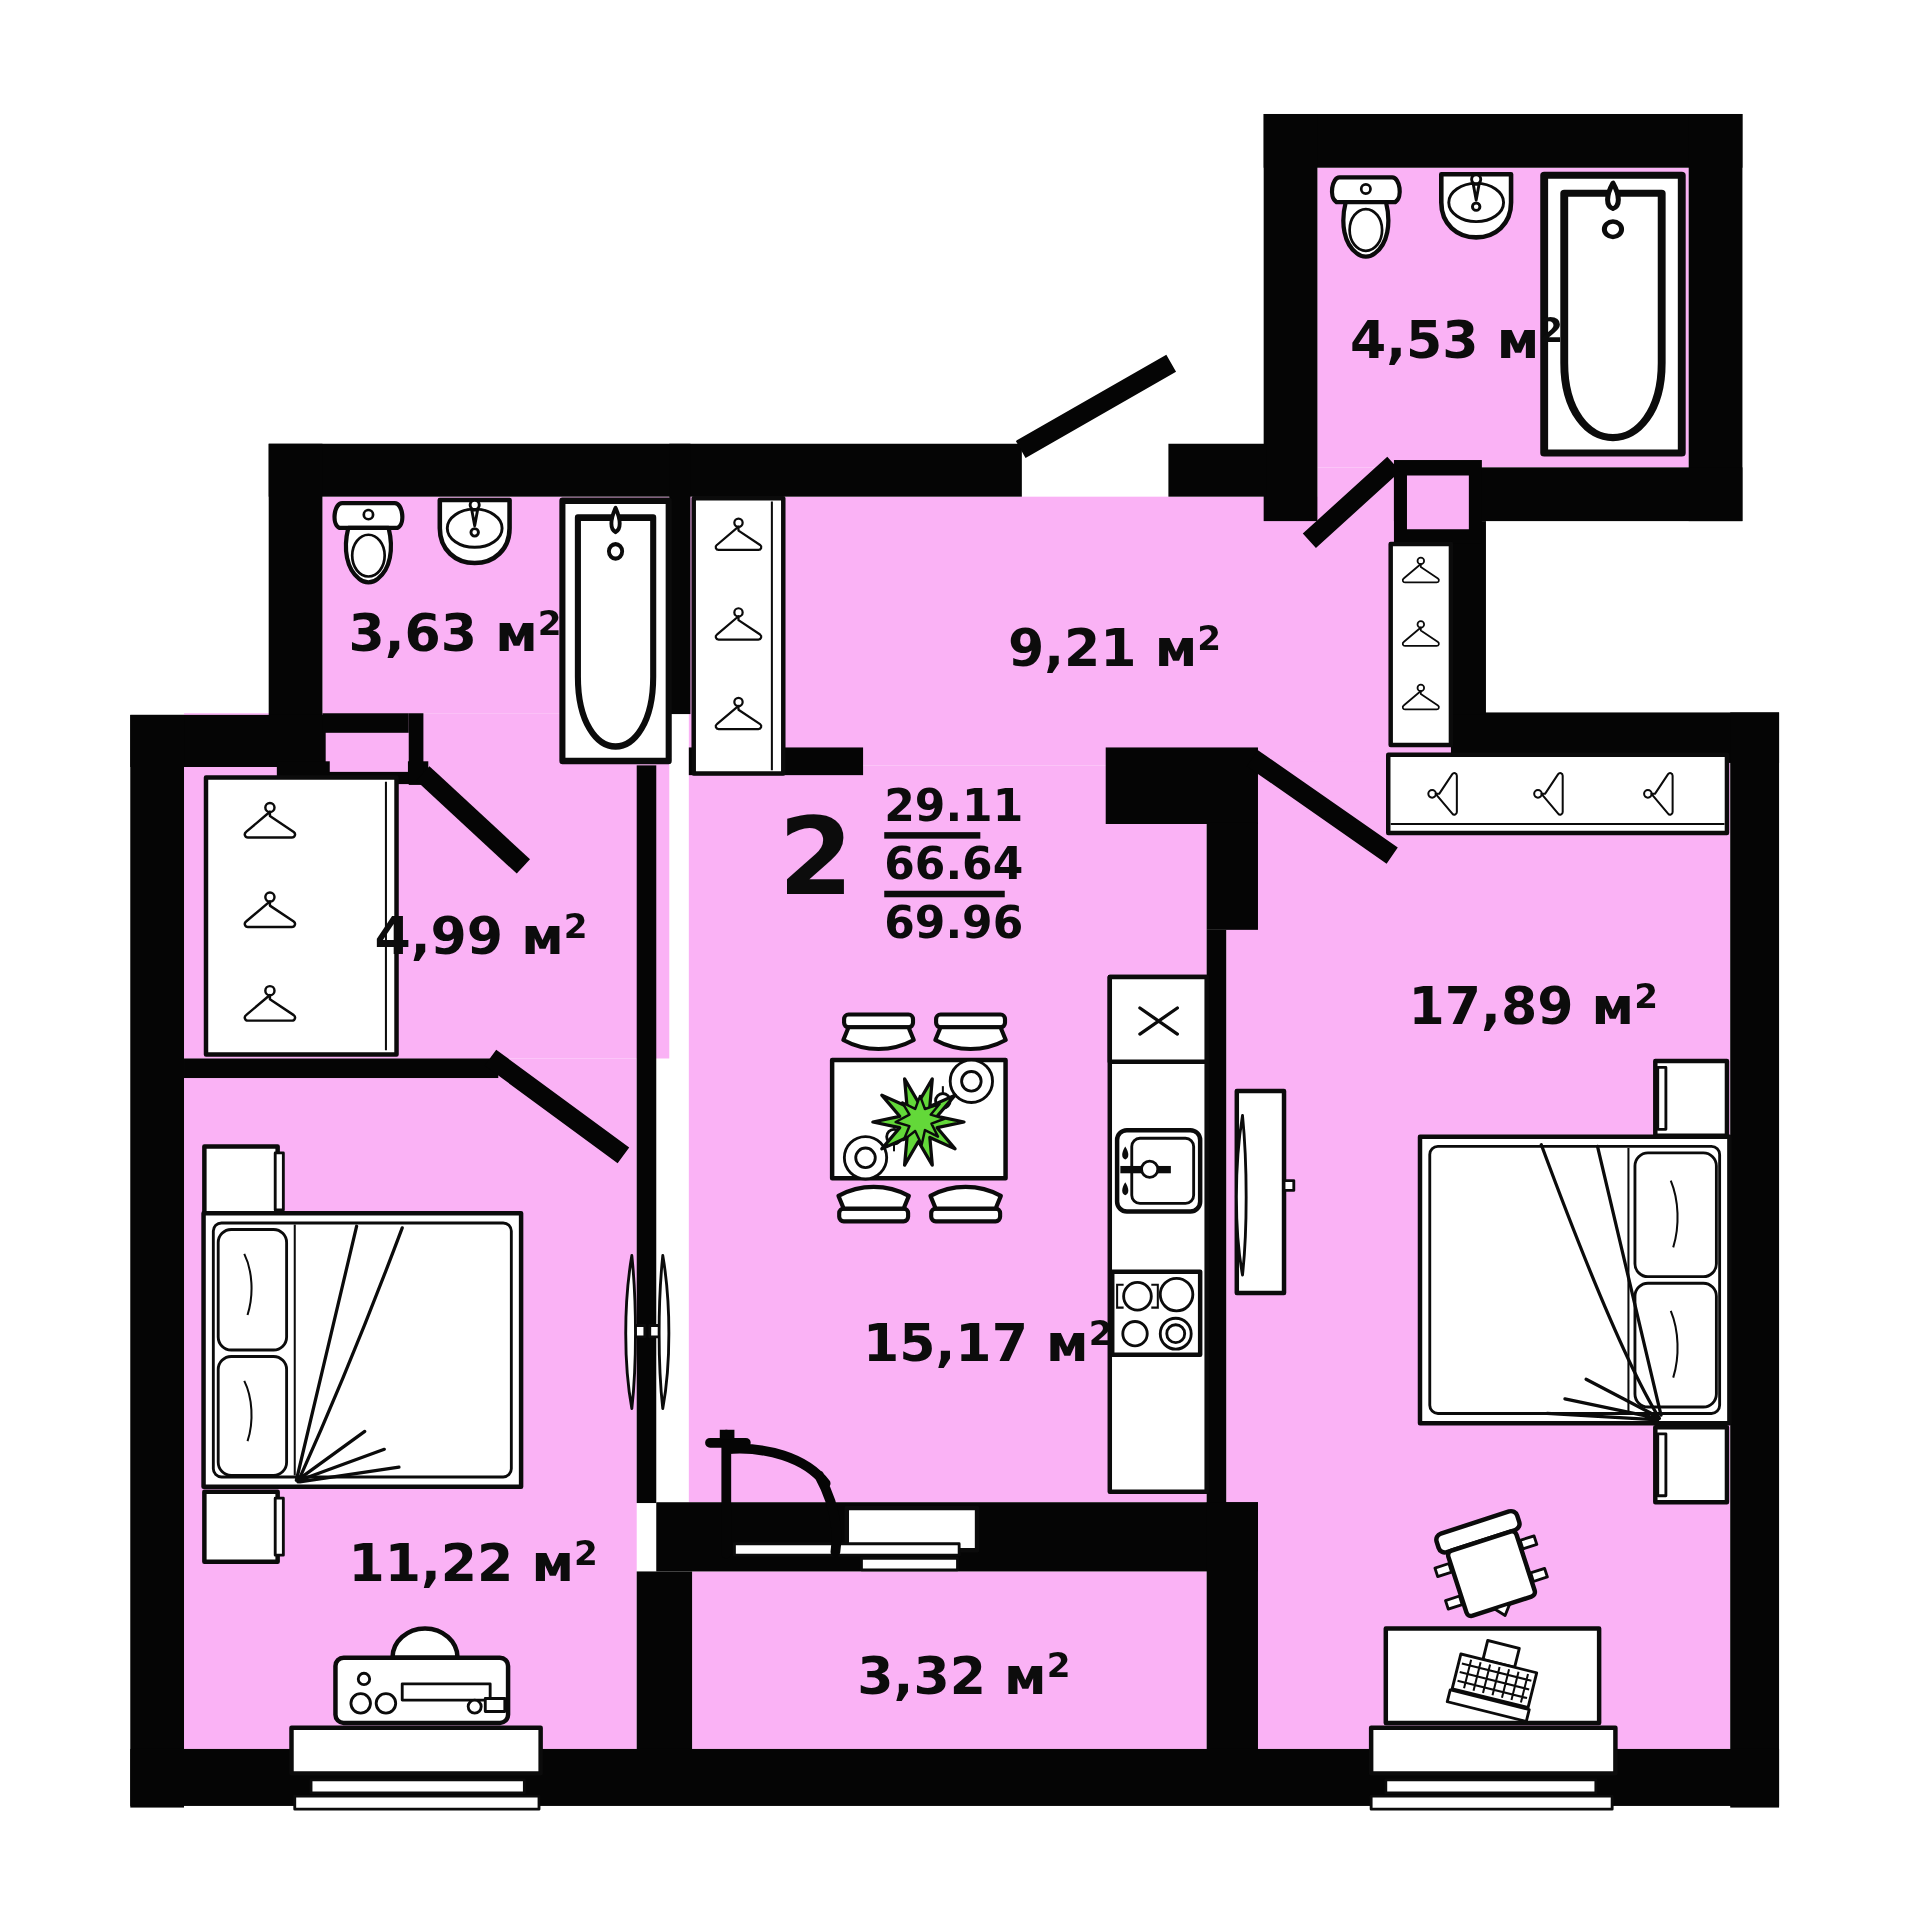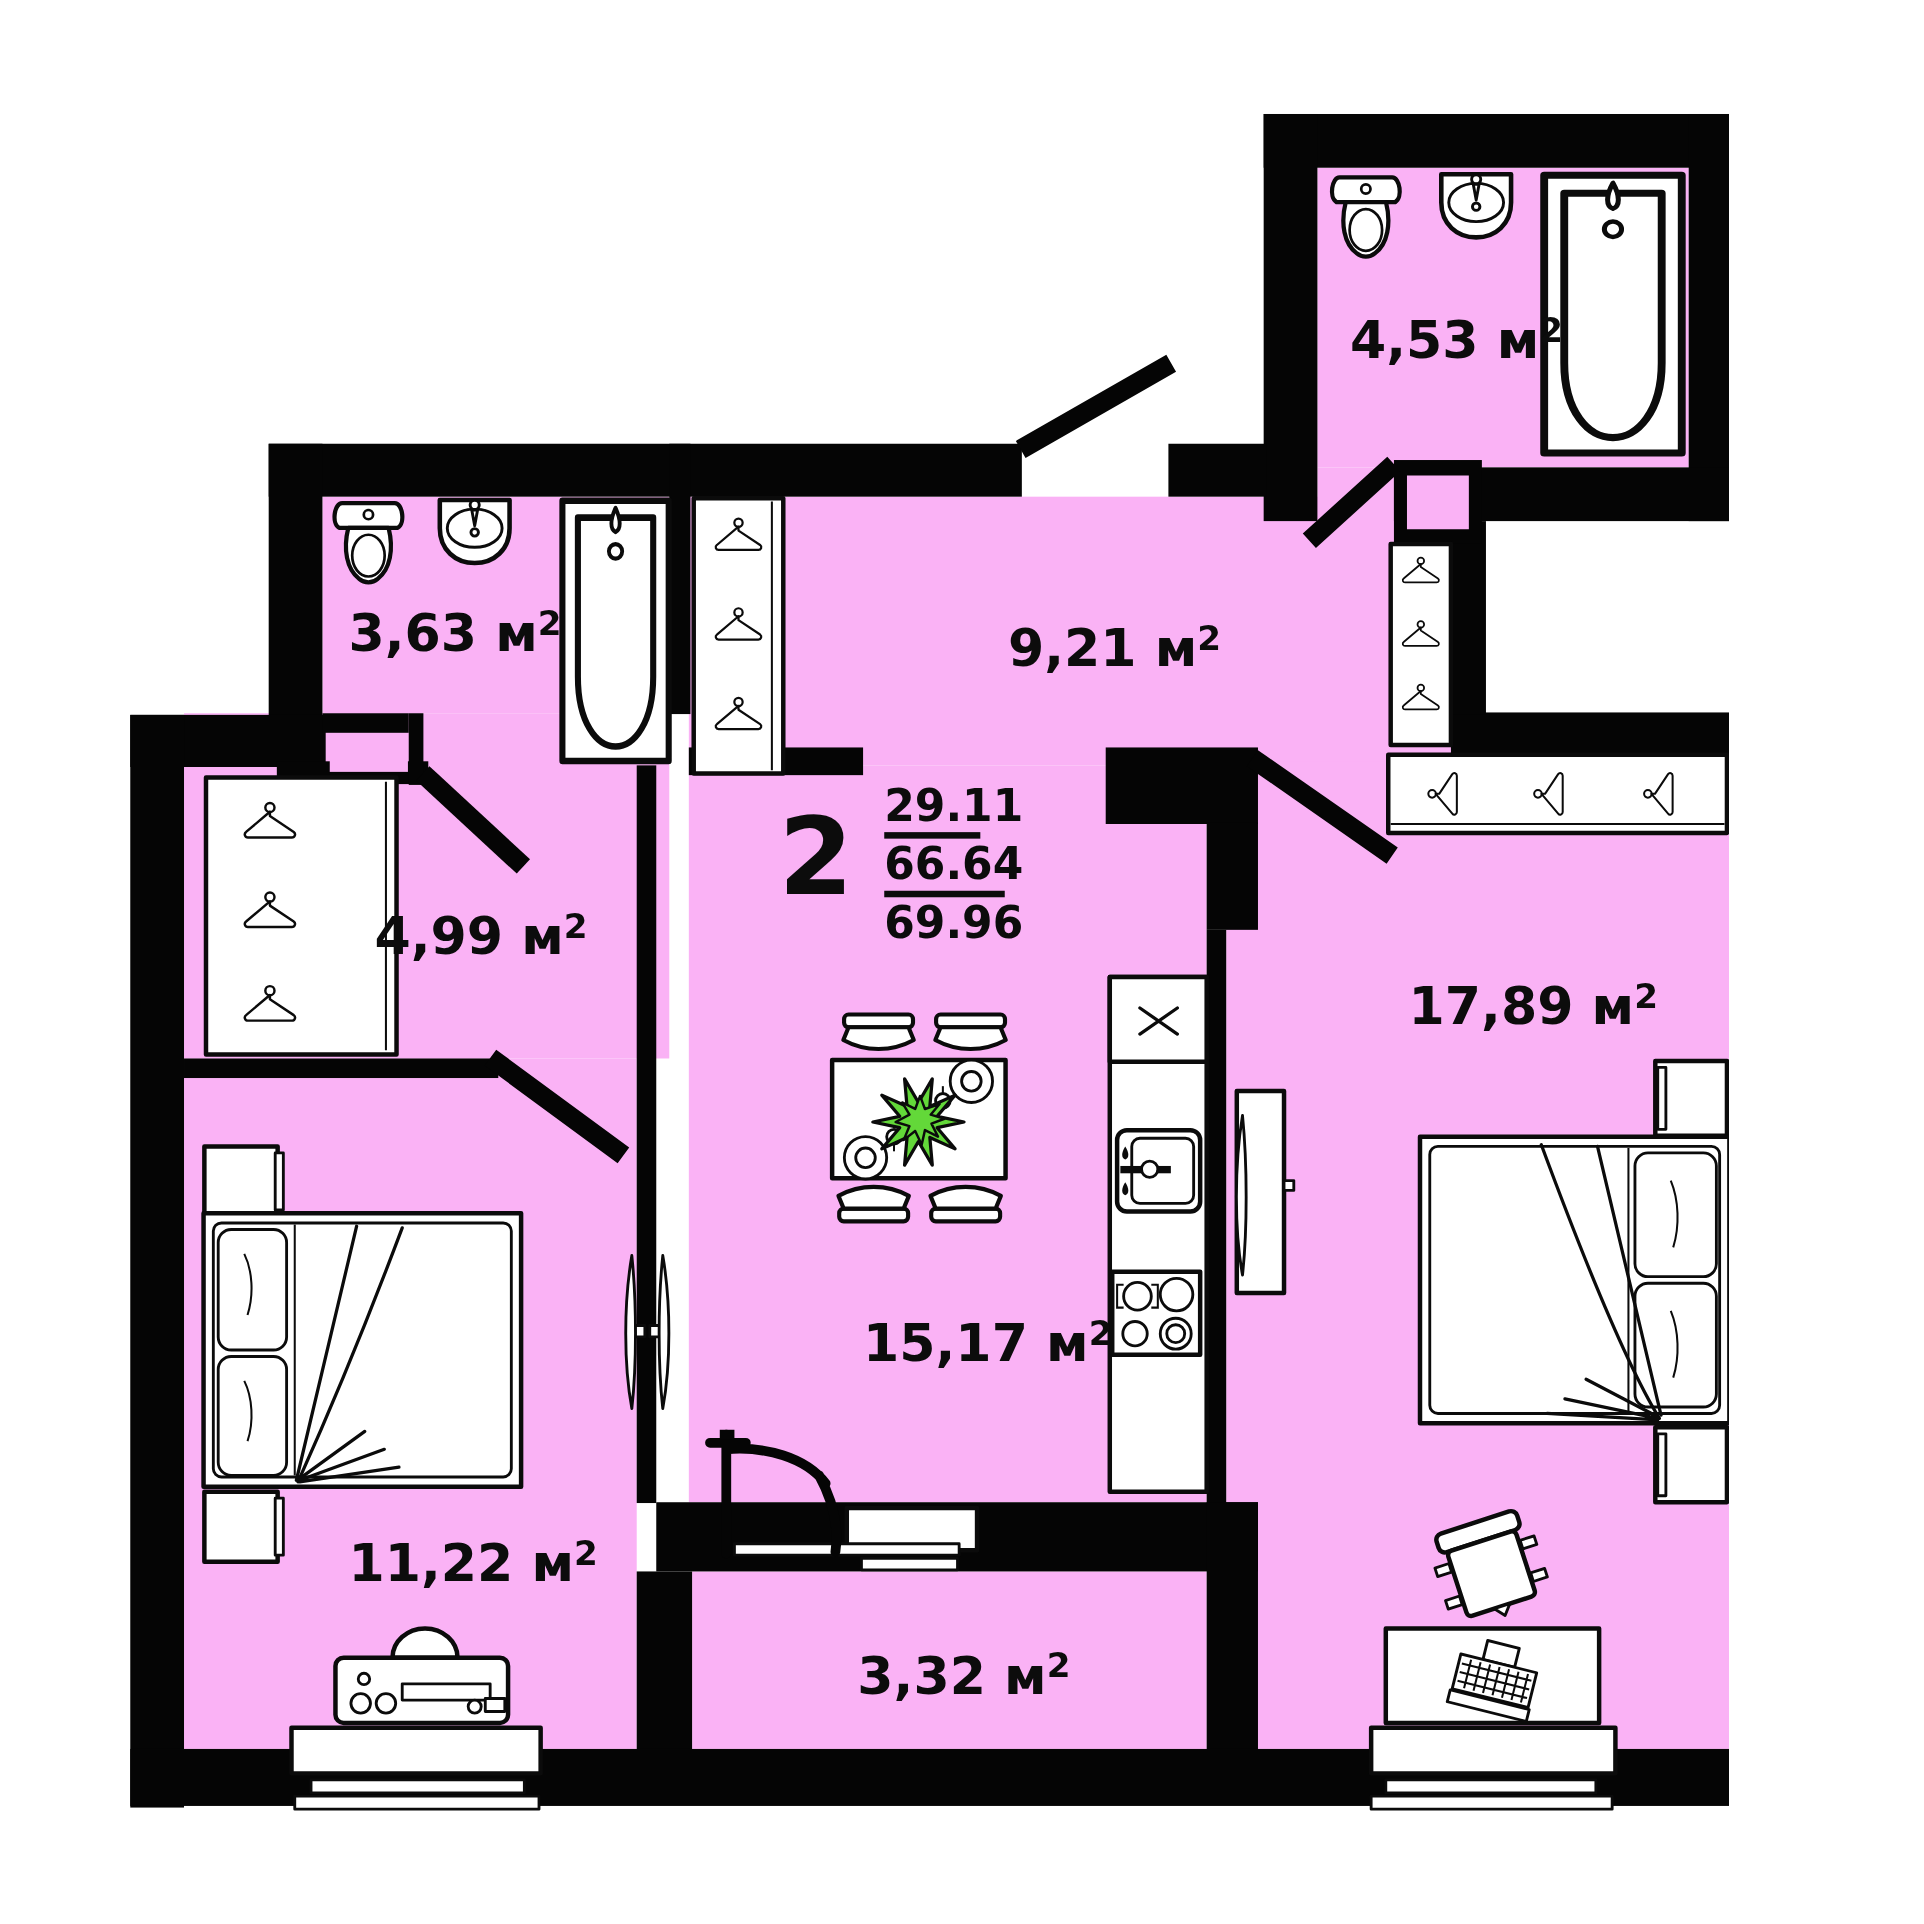--- a/index.html
+++ b/index.html
@@ -1,16 +1,16 @@
 <!DOCTYPE html>
 <html style="font-size:13px"><head>
 <meta charset="utf-8">
 <style>
   html,body{margin:0;padding:0;background:#ffffff;}
-  .stage{position:relative;width:1729px;height:1924px;background:#fff;overflow:hidden;border-radius:20px;}
+  .stage{position:relative;width:1924px;height:1924px;background:#fff;overflow:hidden;border-radius:20px;}
   svg{position:absolute;left:0;top:0;}
   svg text{font-family:"DejaVu Sans","Liberation Sans",sans-serif;font-weight:700;fill:#0c0c0c;}
   .furn{fill:#ffffff;stroke:#0b0b0b;stroke-width:5.5;stroke-linejoin:round;}
   .furn2{fill:#ffffff;stroke:#0b0b0b;stroke-width:3.5;stroke-linejoin:round;}
   .lineonly{fill:none;stroke:#0b0b0b;stroke-width:4;stroke-linecap:round;}
   .thin{fill:none;stroke:#0b0b0b;stroke-width:2.5;}
   .wall{fill:#050505;}
   .leaf{stroke:#050505;stroke-width:24;stroke-linecap:square;fill:none;}
 </style>
 </head>

